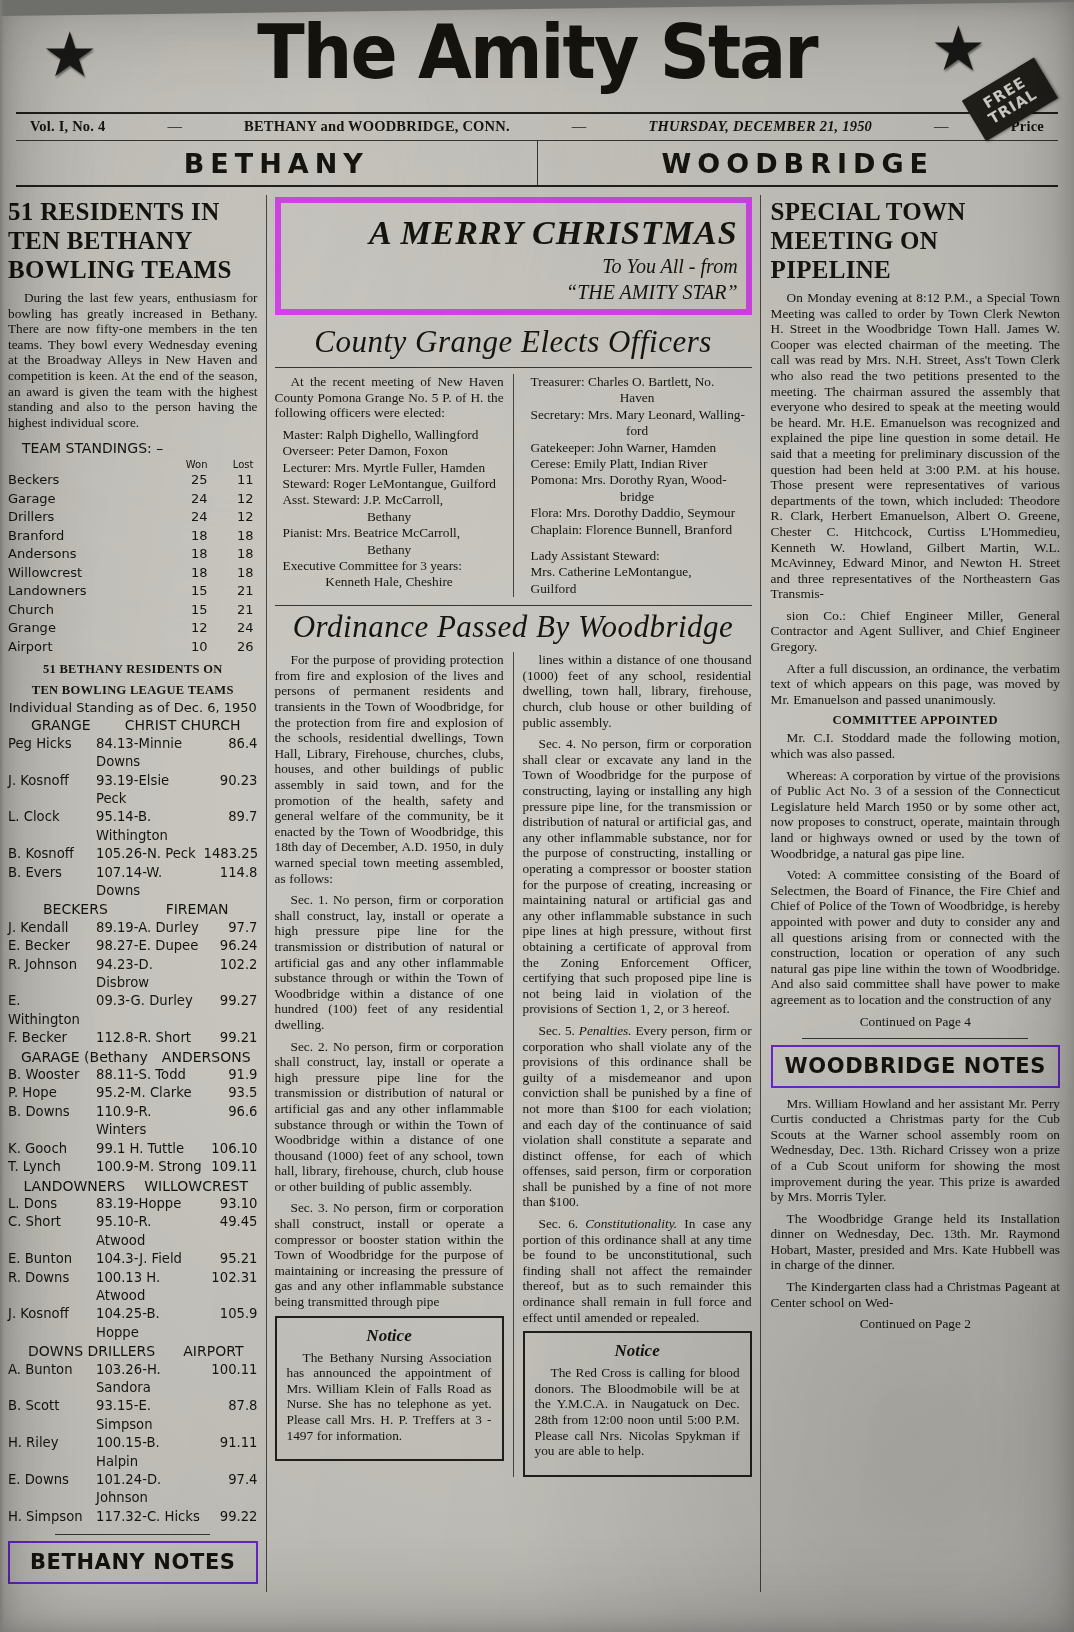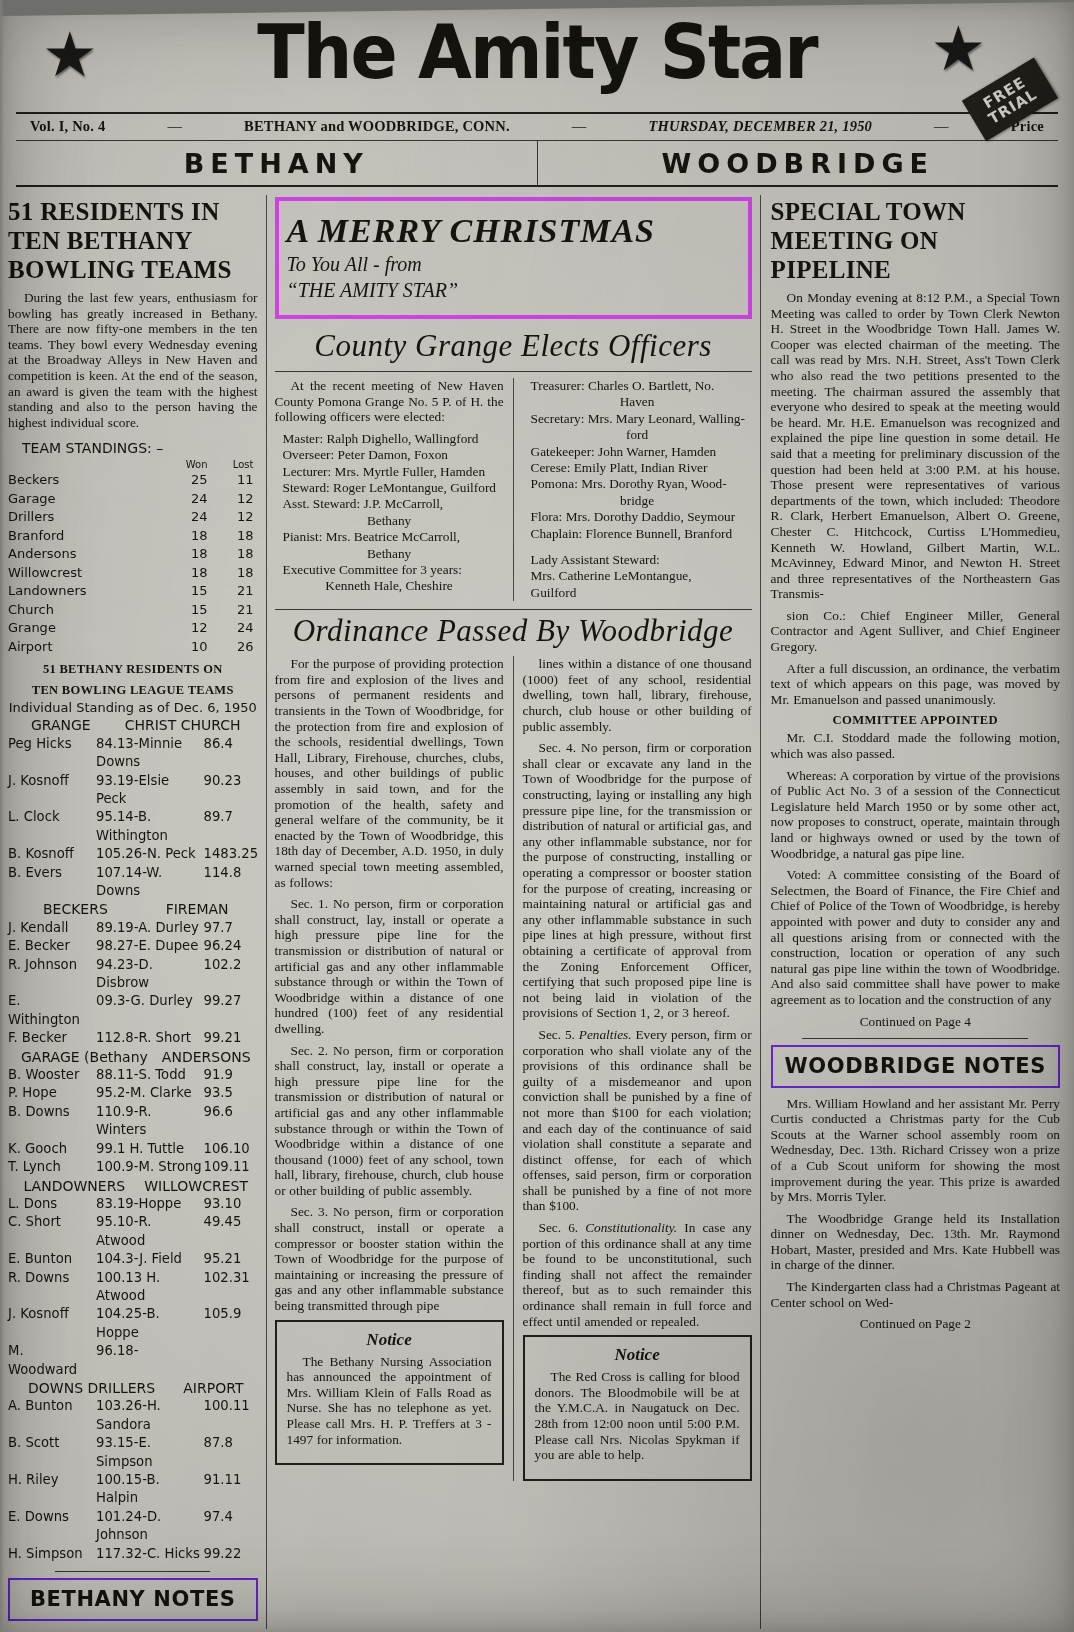--- a/index.html
+++ b/index.html
@@ -115,34 +115,34 @@
     text-align:center;font-weight:bold;font-size:12.5px;line-height:15px;
     letter-spacing:.3px;margin:6px 0 0 0;
   }
   .indivline{text-align:center;font-family:"DejaVu Sans",sans-serif;font-size:13px;margin:2px 0 1px 0;}
 
   .bowl{font-family:"DejaVu Sans",sans-serif;font-size:13.2px;line-height:18.4px;}
   .bowl .teamrow{display:flex;justify-content:space-around;padding-left:6px;font-size:14px;}
   .bowl .r{display:flex;align-items:baseline;}
   .bowl .r .a{width:88px;}
   .bowl .r .b{flex:1;}
-  .bowl .r .c{width:54px;text-align:left;}
+  .bowl .r .c{width:54px;text-align:right;}
 
   .hr-short{border-top:1px solid #3a3833;width:62%;margin:8px auto 6px auto;}
 
   .notebox{
     border:2px solid #6d28d9;text-align:center;
     font-family:"DejaVu Sans",sans-serif;font-weight:bold;
     font-size:21px;letter-spacing:.6px;padding:7px 0 8px 0;margin:4px 0 8px 0;
   }
 
   
   .xmasbox{
-    border:4px solid #d946ef;padding:10px 8px 12px 8px;margin:2px 0 8px 0;
-    text-align:left;
+    border:6px solid #d946ef;padding:10px 8px 4px 8px;margin:2px 0 8px 0;
+    text-align:right;
   }
   .xmas1{font-family:"Liberation Serif",serif;font-style:italic;font-weight:bold;font-size:34px;letter-spacing:1px;line-height:40px;}
   .xmas2{font-family:"Liberation Serif",serif;font-style:italic;font-size:20px;line-height:26px;}
   .xmas3{font-family:"Liberation Serif",serif;font-style:italic;font-size:20px;line-height:26px;}
 
   .scripthead{
     font-family:"Liberation Serif",serif;font-style:italic;
     font-size:31px;line-height:38px;text-align:center;
     margin:2px 0 6px 0;letter-spacing:.5px;
   }
@@ -383,25 +383,20 @@
           </div>
           <div class="r">
             <span class="a">R. Downs</span>
             <span class="b">100.13 H. Atwood</span>
             <span class="c">102.31</span>
           </div>
           <div class="r">
             <span class="a">J. Kosnoff</span>
             <span class="b">104.25-B. Hoppe</span>
             <span class="c">105.9</span>
-          </div>
-          <div class="r">
-            <span class="a">M. Woodward</span>
-            <span class="b">96.18-</span>
-            <span class="c"></span>
           </div>
           <div class="teamrow">
             <span>DOWNS DRILLERS</span>
             <span>AIRPORT</span>
           </div>
           <div class="r">
             <span class="a">A. Bunton</span>
             <span class="b">103.26-H. Sandora</span>
             <span class="c">100.11</span>
           </div>

